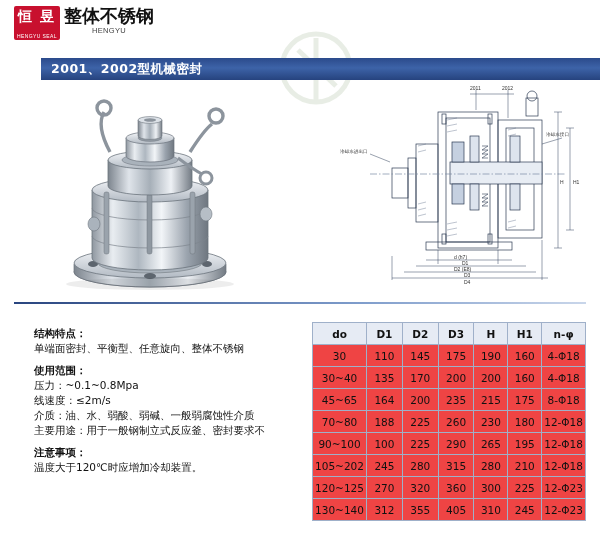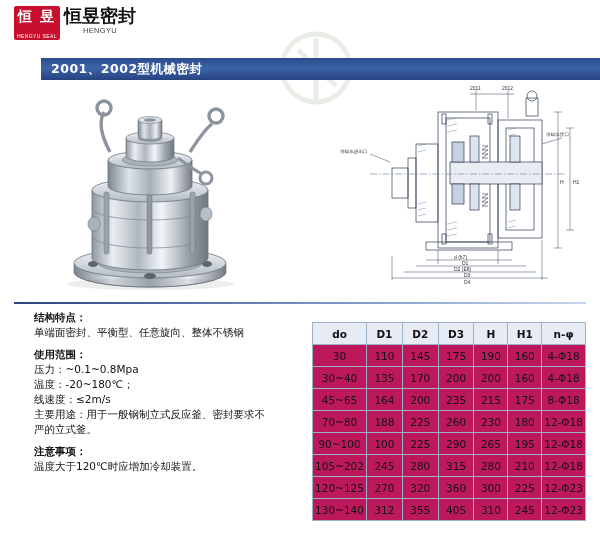--- a/index.html
+++ b/index.html
@@ -149,21 +149,21 @@
     top: 302px;
     width: 572px;
     height: 2px;
     background: linear-gradient(to right, #29457f, #7e9ccb 60%, #c9d6ea);
   }
 
   
   .specs {
     position: absolute;
     left: 34px;
-    top: 310px;
+    top: 326px;
     width: 272px;
     font-size: 10.5px;
     line-height: 15px;
     color: #111;
     font-family: "DejaVu Sans", sans-serif;
   }
   .specs .hd {
     font-weight: bold;
   }
   .specs p {
@@ -192,21 +192,21 @@
     text-align: center;
     height: 21px;
     padding: 0 2px;
     color: #111;
   }
   table.spec-table thead th {
     background: #e6ebf4;
     font-weight: bold;
   }
   table.spec-table tbody td {
-    background: #be185d;
+    background: #ef4444;
   }
   table.spec-table col.c0 { width: 54px; }
   table.spec-table col.c1 { width: 36px; }
   table.spec-table col.c2 { width: 36px; }
   table.spec-table col.c3 { width: 36px; }
   table.spec-table col.c4 { width: 34px; }
   table.spec-table col.c5 { width: 34px; }
   table.spec-table col.c6 { width: 44px; }
 
   .dim-label {
@@ -226,21 +226,21 @@
 <div class="page">
 
   <div class="logo-block">
     <div class="logo-mark">
       <div class="lm-bg"></div>
       <span class="lm-ch a">恒</span>
       <span class="lm-ch b">昱</span>
       <span class="lm-sub">HENGYU SEAL</span>
     </div>
     <div class="logo-text">
-      <span class="logo-cn">恒昱密封</span>
+      <span class="logo-cn">整体不锈钢</span>
       <span class="logo-en">HENGYU</span>
     </div>
   </div>
 
   <div class="watermark">
     <svg viewBox="0 0 120 90" width="120" height="90" aria-hidden="true">
       <circle cx="48" cy="42" r="34" fill="none" stroke="#9ab08c" stroke-width="5"></circle>
       <path d="M20 42 L78 42 M48 12 L48 74 M30 24 L68 60" stroke="#9ab08c" stroke-width="5" fill="none"></path>
     </svg>
     <span class="wm-text">恒昱</span>
@@ -403,24 +403,23 @@
   </div>
 
   <div class="divider"></div>
 
   <div class="specs">
     <p class="hd">结构特点：</p>
     <p>单端面密封、平衡型、任意旋向、整体不锈钢</p>
     <div class="gap"></div>
     <p class="hd">使用范围：</p>
     <p>压力：~0.1~0.8Mpa</p>
-    <p>温度：-20~180℃；</p>
     <p>线速度：≤2m/s</p>
+    <p>介质：油、水、弱酸、弱碱、一般弱腐蚀性介质</p>
     <p>主要用途：用于一般钢制立式反应釜、密封要求不</p>
-    <p>严的立式釜。</p>
     <div class="gap"></div>
     <p class="hd">注意事项：</p>
     <p>温度大于120℃时应增加冷却装置。</p>
   </div>
 
   <div class="table-wrap">
     <table class="spec-table">
       <colgroup>
         <col class="c0">
           <col class="c1">

